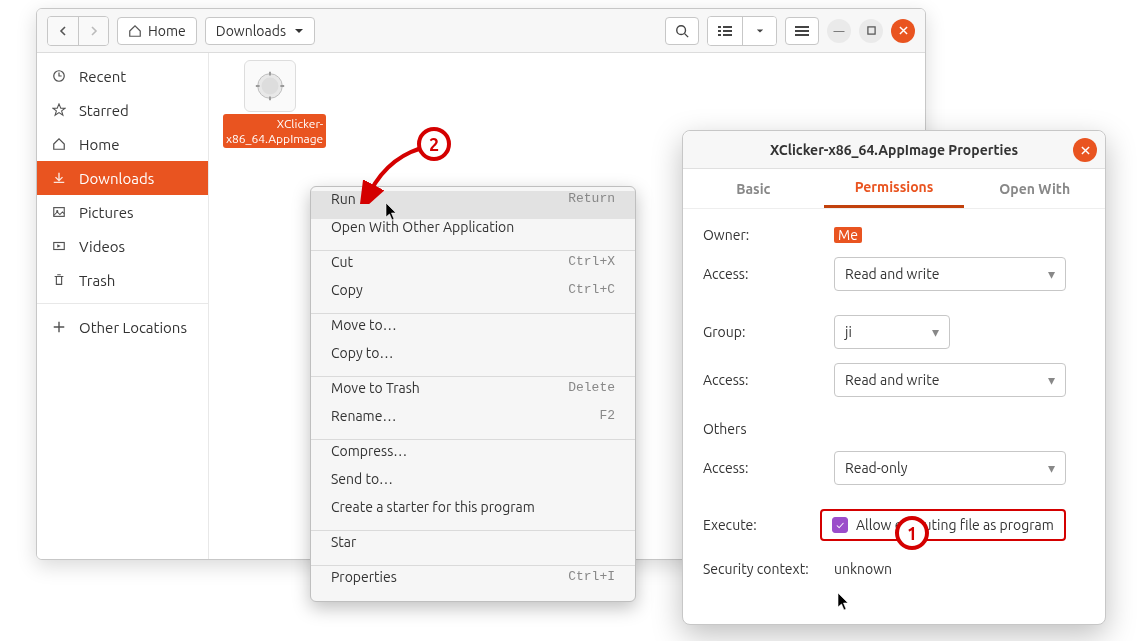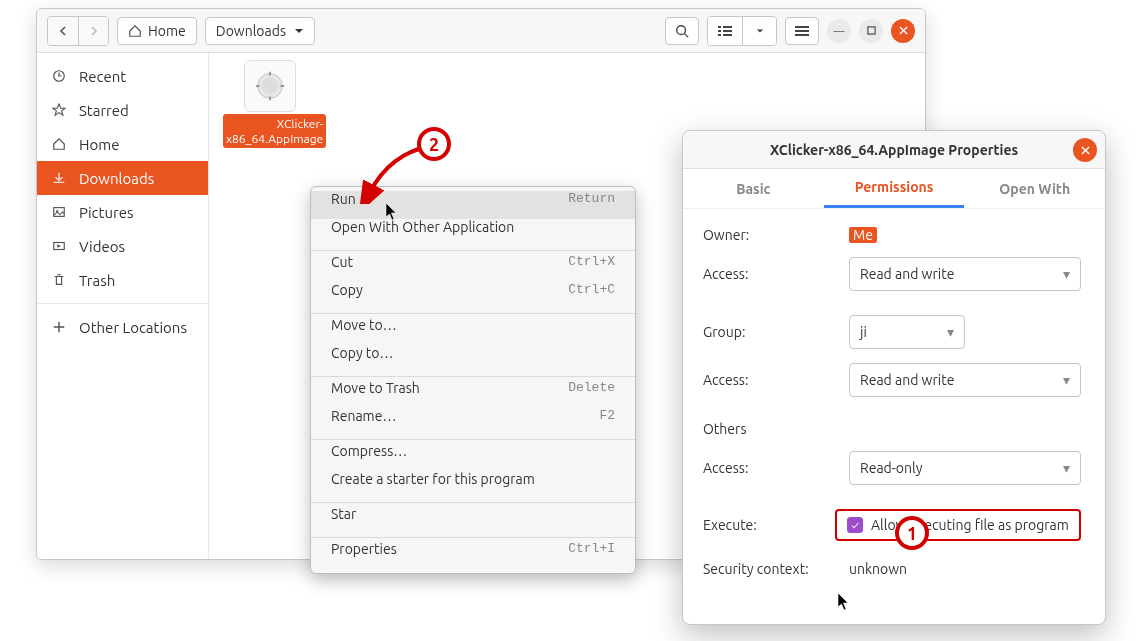--- a/index.html
+++ b/index.html
@@ -103,23 +103,23 @@
     position:absolute; right:8px; top:7px; width:24px; height:24px; border-radius:50%;
     background:#e95420; border:none; display:flex; align-items:center; justify-content:center; color:#fff;
   }
   .props-tabs {
     display:flex; border-bottom:1px solid #eee; height:40px;
   }
   .props-tab {
     flex:1; display:flex; align-items:center; justify-content:center;
     font-size:14px; font-weight:600; color:#888;
   }
-  .props-tab.active { color:#e95420; border-bottom:3px solid #3b82f6; }
+  .props-tab.active { color:#e95420; border-bottom:3px solid #c2410c; }
   .props-body { padding:18px 20px; font-size:14px; color:#333; }
-  .prow { display:flex; align-items:center; margin-bottom:14px; gap:24px; }
+  .prow { display:flex; align-items:center; margin-bottom:14px; gap:9px; }
   .prow label { width:64px; color:#333; }
   .prow.wide label { width:122px; }
   .owner-me { background:#e95420; color:#fff; padding:0 4px; border-radius:2px;text-align:right; }
   .dd {
     flex:1; max-width:232px; height:34px; background:#fff; border:1px solid #c7c7c7; border-radius:4px;
     display:flex; align-items:center; justify-content:space-between; padding:0 10px; color:#333;
   }
   .dd.narrow { max-width:116px; }
   .dd .chev { color:#888; }
   .exec-box {
@@ -343,20 +343,23 @@
     </div>
     <div class="ctx-item">
       <span>Rename…</span>
       <span class="ctx-shortcut">F2</span>
     </div>
     <div class="ctx-sep"></div>
     <div class="ctx-item">
       <span>Compress…</span>
     </div>
     <div class="ctx-item">
+      <span>Send to…</span>
+    </div>
+    <div class="ctx-item">
       <span>Create a starter for this program</span>
     </div>
     <div class="ctx-sep"></div>
     <div class="ctx-item">
       <span>Star</span>
     </div>
     <div class="ctx-sep"></div>
     <div class="ctx-item">
       <span>Properties</span>
       <span class="ctx-shortcut">Ctrl+I</span>

